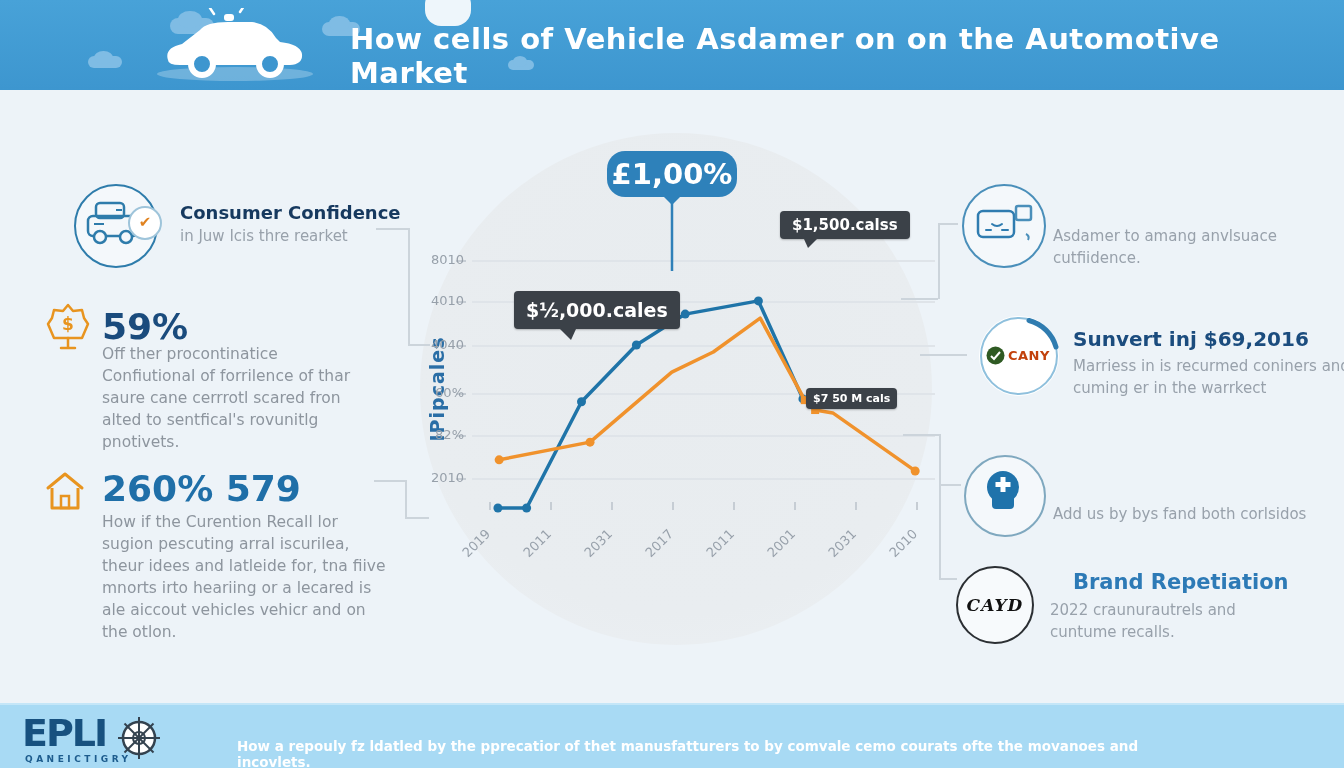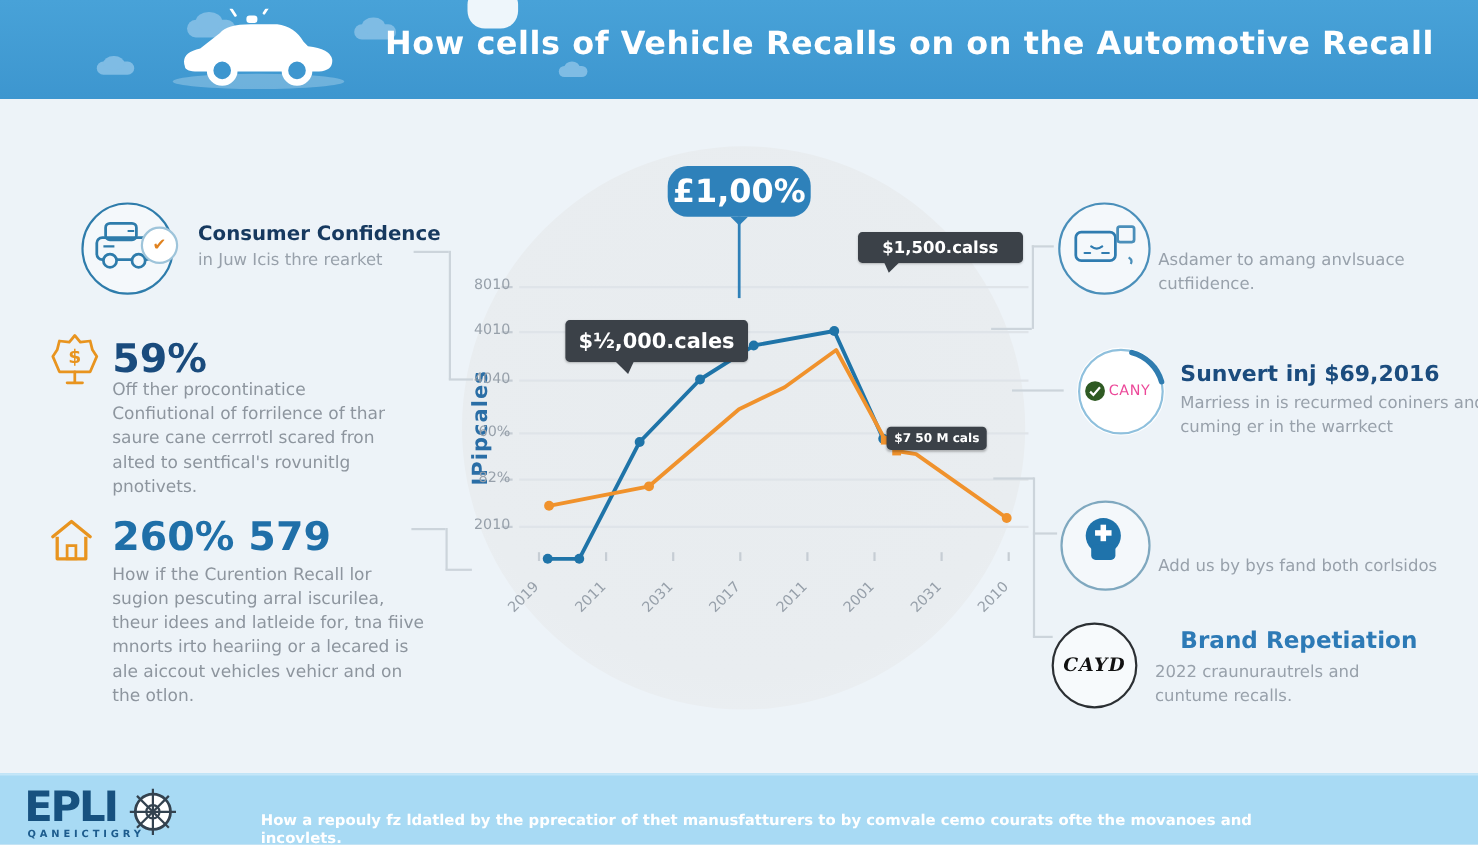--- a/index.html
+++ b/index.html
@@ -25,21 +25,21 @@
   .x-tick-label{position:absolute;width:56px;text-align:right;transform:rotate(-45deg);transform-origin:100% 50%;
                 font-size:13px;color:#97a0aa;}
   #y-axis-title{position:absolute;left:367px;top:378px;width:140px;text-align:center;transform:rotate(-90deg);
                 color:#2a6ea6;font-size:19px;font-weight:700;letter-spacing:1px;}
 
   
   #callout-main{position:absolute;left:607px;top:151px;width:130px;height:46px;background:#2e81ba;border-radius:18px;
                 color:#fff;font-size:29px;font-weight:800;text-align:center;line-height:46px;}
   #callout-main:after{content:"";position:absolute;left:57px;top:46px;border:8px solid transparent;border-top-color:#2e81ba;}
   .dark-callout{position:absolute;background:#3b4148;color:#fff;border-radius:4px;font-weight:700;box-shadow:0 1px 2px rgba(0,0,0,.25);}
-  #callout-top-right{left:780px;top:211px;padding:5px 22px;font-size:15px;}
+  #callout-top-right{left:780px;top:211px;padding:5px 12px;font-size:15px;}
   #callout-top-right:after{content:"";position:absolute;left:24px;top:100%;border:9px solid transparent;border-top-color:#3b4148;border-left-width:4px;}
   #callout-mid-left{left:514px;top:291px;padding:8px 12px;font-size:19px;}
   #callout-mid-left:after{content:"";position:absolute;left:46px;top:100%;border:11px solid transparent;border-top-color:#3b4148;border-right-width:5px;}
   #callout-small{left:806px;top:388px;padding:4px 7px;font-size:11px;}
 
   
   .circle-icon{position:absolute;border-radius:50%;background:#f4f8fb;}
   #left-icon-1{left:74px;top:184px;width:80px;height:80px;border:2.5px solid #2e7cab;}
   #left-icon-1-badge{position:absolute;left:52px;top:20px;width:30px;height:30px;border-radius:50%;
                      background:#fff;border:2px solid #9ec4da;color:#e0821f;font-size:15px;font-weight:700;
@@ -51,21 +51,21 @@
 
   
   #right-icon-1{left:962px;top:184px;width:80px;height:80px;border:2px solid #4a8fba;}
   #right-icon-2{left:979px;top:316px;width:80px;height:80px;}
   #right-icon-3{left:964px;top:455px;width:78px;height:78px;border:2px solid #7fa8bf;}
   #right-icon-4{left:956px;top:566px;width:74px;height:74px;border:2px solid #2b2f33;background:#f7fafc;
                 display:flex;align-items:center;justify-content:center;}
   #cayd-text{font-family:"DejaVu Serif","Liberation Serif",serif;font-style:italic;font-weight:900;
              font-size:17px;color:#111;letter-spacing:1px;}
   #cany-badge{position:absolute;left:7px;top:30px;display:flex;align-items:center;gap:3px;}
-  #cany-text{font-weight:400;font-size:13px;color:#ec4899;letter-spacing:.5px;}
+  #cany-text{font-weight:700;font-size:13px;color:#c2410c;letter-spacing:.5px;}
 
   
   .connector{position:absolute;border:0 solid #ccd4db;}
 
   
   #footer{position:absolute;left:0;top:703px;width:1344px;height:65px;background:#a8daf4;border-top:2px solid #c4e6f8;}
   #footer-logo{position:absolute;left:22px;top:6px;color:#17517f;font-weight:900;
                font-size:38px;letter-spacing:-2px;}
   #footer-logo-sub{position:absolute;left:25px;top:49px;color:#1d5c8d;font-size:9px;font-weight:700;letter-spacing:3.5px;}
   #footer-text{position:absolute;left:237px;top:33px;width:920px;color:#ffffff;font-size:13.5px;font-weight:700;}
@@ -83,21 +83,21 @@
     <div class="cloud" style="left:508px;top:60px;width:26px;height:10px;"></div>
     <div id="cloud-white"></div>
     <svg id="car-illustration" width="170" height="78" viewBox="0 0 170 78">
       <ellipse cx="85" cy="66" rx="78" ry="7" fill="rgba(255,255,255,0.25)"></ellipse>
       <path d="M18,52 Q14,40 32,36 L50,22 Q56,14 78,14 L102,14 Q118,16 126,30 L130,34 Q150,36 152,46 Q153,56 140,57 L30,57 Q18,57 18,52 Z" fill="#ffffff"></path>
       <circle cx="52" cy="56" r="11" fill="#3d96cf" stroke="#ffffff" stroke-width="6"></circle>
       <circle cx="120" cy="56" r="11" fill="#3d96cf" stroke="#ffffff" stroke-width="6"></circle>
       <rect x="74" y="6" width="10" height="7" rx="3" fill="#ffffff"></rect>
       <path d="M64,6 L60,0 M90,4 L94,-2" stroke="#ffffff" stroke-width="2.5" stroke-linecap="round"></path>
     </svg>
-    <div id="header-title">How cells of Vehicle Recalls on on the Automotive Recall</div>
+    <div id="header-title">How cells of Vehicle Asdamer on on the Automotive Market</div>
   </div>
 
   <div id="chart-ellipse"></div>
   <svg id="chart-svg">
       <line x1="472" y1="261" x2="935" y2="261" stroke="#dfe4e9" stroke-width="2"></line>
       <line x1="456" y1="261" x2="466" y2="261" stroke="#c6cdd4" stroke-width="2"></line>
       <line x1="472" y1="302" x2="935" y2="302" stroke="#dfe4e9" stroke-width="2"></line>
       <line x1="456" y1="302" x2="466" y2="302" stroke="#c6cdd4" stroke-width="2"></line>
       <line x1="472" y1="346" x2="935" y2="346" stroke="#dfe4e9" stroke-width="2"></line>
       <line x1="456" y1="346" x2="466" y2="346" stroke="#c6cdd4" stroke-width="2"></line>

